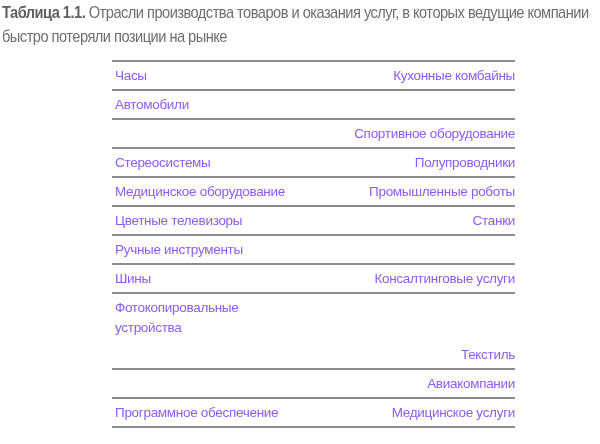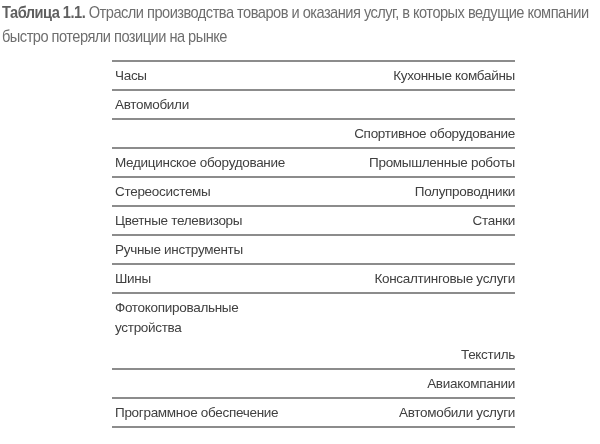--- a/index.html
+++ b/index.html
@@ -23,21 +23,21 @@
     }
     .row {
       display: flex; border-bottom: 2px solid #8c8c8c;
       min-height: 26px;
     }
     .row.tall { min-height: 51px; flex-direction: column; }
     .cell {
       font-size: 13.5px; line-height: 20px;
       padding-top: 4px; padding-bottom: 3px;
       transform-origin: left top;
-      color: #404040;
+      color: #8b5cf6;
       letter-spacing: -0.3px;
     }
     .cell.c1 { width: 206px; padding-left: 3px; box-sizing: border-box; }
     .cell.c2 { flex: 1; padding-left: 0; text-align: right; }
   </style>
 </head>
 <body>
 
 <div class="caption">
   <span class="label">Таблица 1.1.</span>
@@ -49,26 +49,26 @@
     <div class="cell c1">Часы</div>
     <div class="cell c2">Кухонные комбайны</div>
   </div>
   <div class="row">
     <div class="cell c1">Автомобили</div>
   </div>
   <div class="row">
     <div class="cell c2">Спортивное оборудование</div>
   </div>
   <div class="row">
+    <div class="cell c1">Стереосистемы</div>
+    <div class="cell c2">Полупроводники</div>
+  </div>
+  <div class="row">
     <div class="cell c1">Медицинское оборудование</div>
     <div class="cell c2">Промышленные роботы</div>
-  </div>
-  <div class="row">
-    <div class="cell c1">Стереосистемы</div>
-    <div class="cell c2">Полупроводники</div>
   </div>
   <div class="row">
     <div class="cell c1">Цветные телевизоры</div>
     <div class="cell c2">Станки</div>
   </div>
   <div class="row">
     <div class="cell c1">Ручные инструменты</div>
   </div>
   <div class="row">
     <div class="cell c1">Шины</div>
@@ -76,15 +76,15 @@
   </div>
   <div class="row tall">
     <div class="cell c1" style="padding-right:40px;">Фотокопировальные устройства</div>
     <div class="cell c2">Текстиль</div>
   </div>
   <div class="row">
     <div class="cell c2">Авиакомпании</div>
   </div>
   <div class="row">
     <div class="cell c1">Программное обеспечение</div>
-    <div class="cell c2">Автомобили услуги</div>
+    <div class="cell c2">Медицинское услуги</div>
   </div>
 </div>
 
 </body></html>

